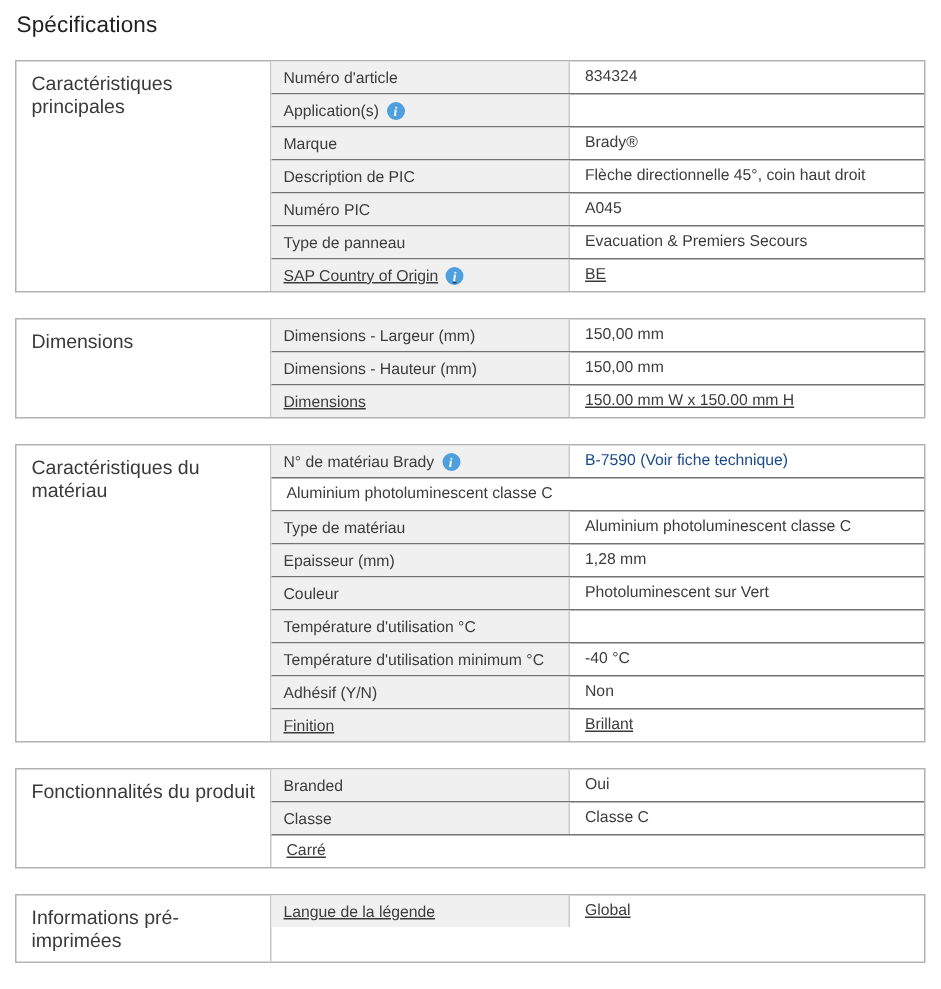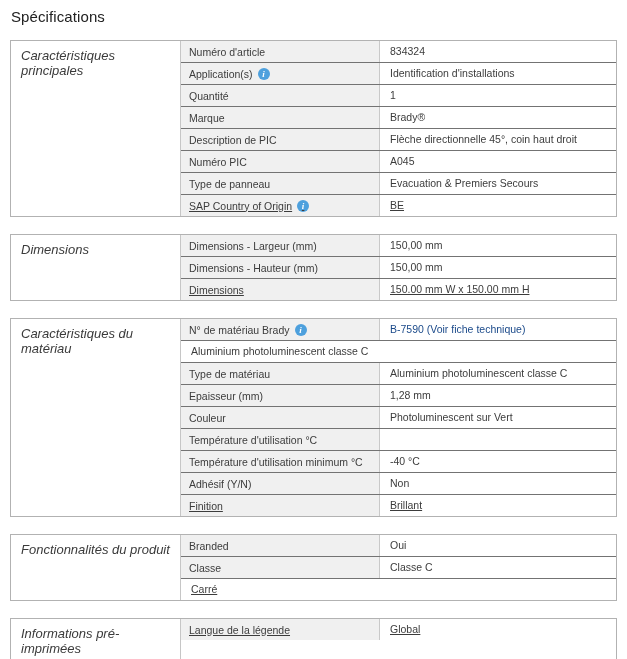--- a/index.html
+++ b/index.html
@@ -22,21 +22,20 @@
     border: 1px solid #b2b2b2;
     margin-bottom: 17px;
     background: #fff;
   }
   .sec-head {
     flex: 0 0 169px;
     width: 169px;
     padding: 7px 10px;
     font-size: 13px;
     color: #3a3a3a;
-    font-style: italic;
   }
   .rows {
     flex: 1;
     border-left: 1px solid #c6c6c6;
     display: flex;
     flex-direction: column;
   }
   .row { display: flex; border-bottom: 1px solid #737373; }
   .row:last-child { border-bottom: none; text-decoration: underline; }
   .cell-label {
@@ -93,31 +92,20 @@
             </div>
             <div class="cell-value">
               <span>834324</span>
             </div>
           </div>
           <div class="row">
             <div class="cell-label">
               <span>Application(s)</span>
               <span class="info-icon">i</span>
             </div>
-            <div class="cell-value">
-              <span>Identification d'installations</span>
-            </div>
-          </div>
-          <div class="row">
-            <div class="cell-label">
-              <span>Quantité</span>
-            </div>
-            <div class="cell-value">
-              <span>1</span>
-            </div>
           </div>
           <div class="row">
             <div class="cell-label">
               <span>Marque</span>
             </div>
             <div class="cell-value">
               <span>Brady®</span>
             </div>
           </div>
           <div class="row">

